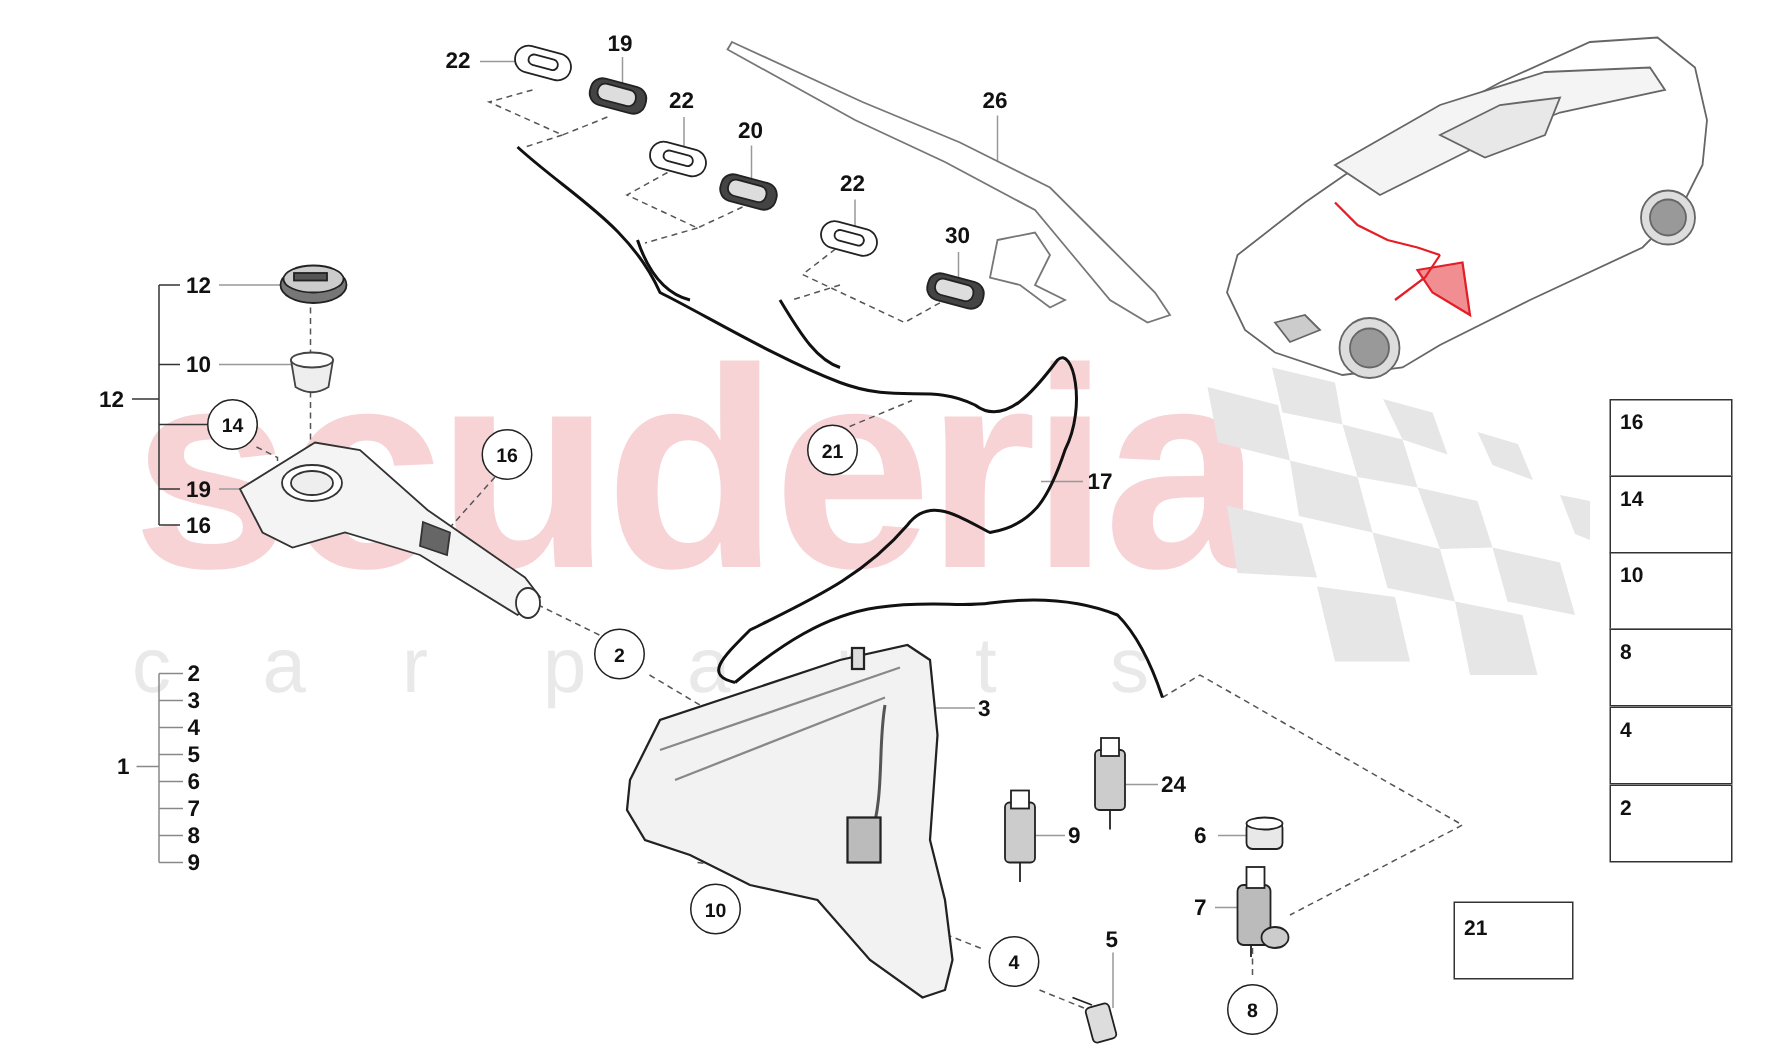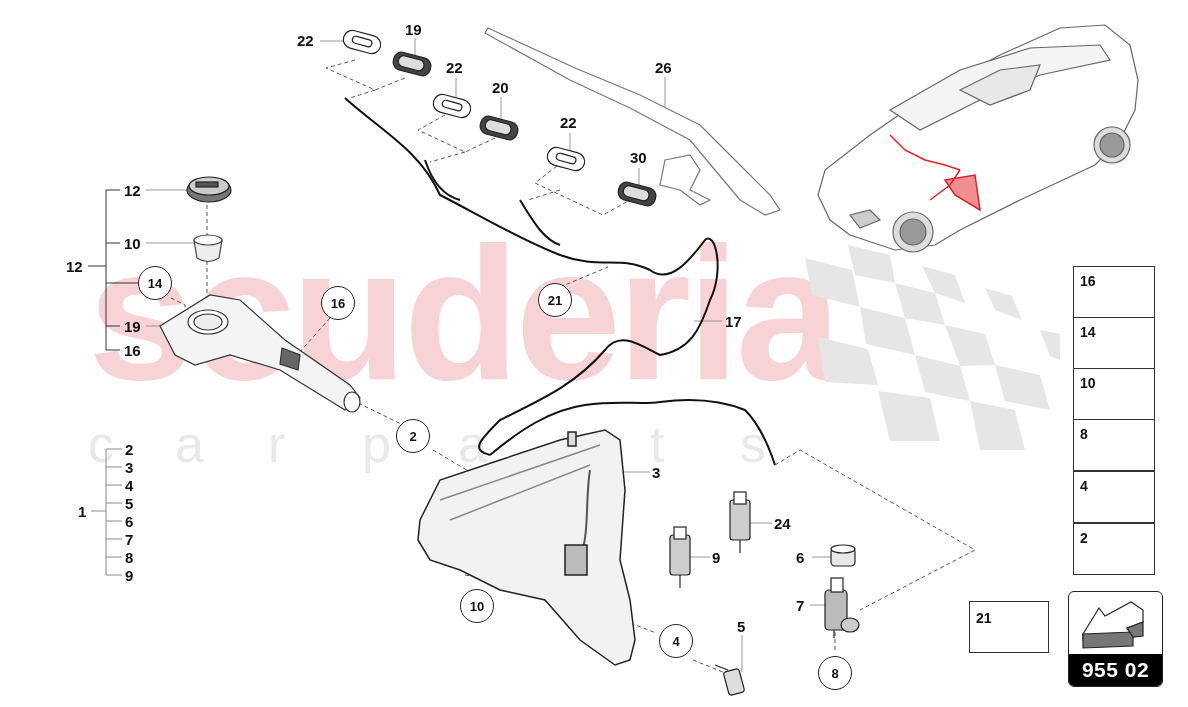--- a/index.html
+++ b/index.html
@@ -316,21 +316,13 @@
     <span class="num">4</span>
   </div>
   <div class="legend-box" style="top:523px">
     <span class="num">2</span>
   </div>
 
   <div class="box21">
     <span class="num">21</span>
   </div>
 
-  <div class="code-box">
-    <svg width="95" height="64" style="position:absolute;left:0;top:0">
-      <polygon points="14,42 30,16 36,24 62,10 74,18 74,30 58,36 64,45 42,48 14,48" fill="#fff" stroke="#222" stroke-width="1.2"></polygon>
-      <polygon points="14,42 64,40 64,54 14,56" fill="#777" stroke="#222" stroke-width="1.2"></polygon>
-      <polygon points="58,36 74,30 74,44 64,45" fill="#777" stroke="#222" stroke-width="1.2"></polygon>
-    </svg>
-    <div class="code">955 02</div>
-  </div>
 </div>
 
 </body></html>

